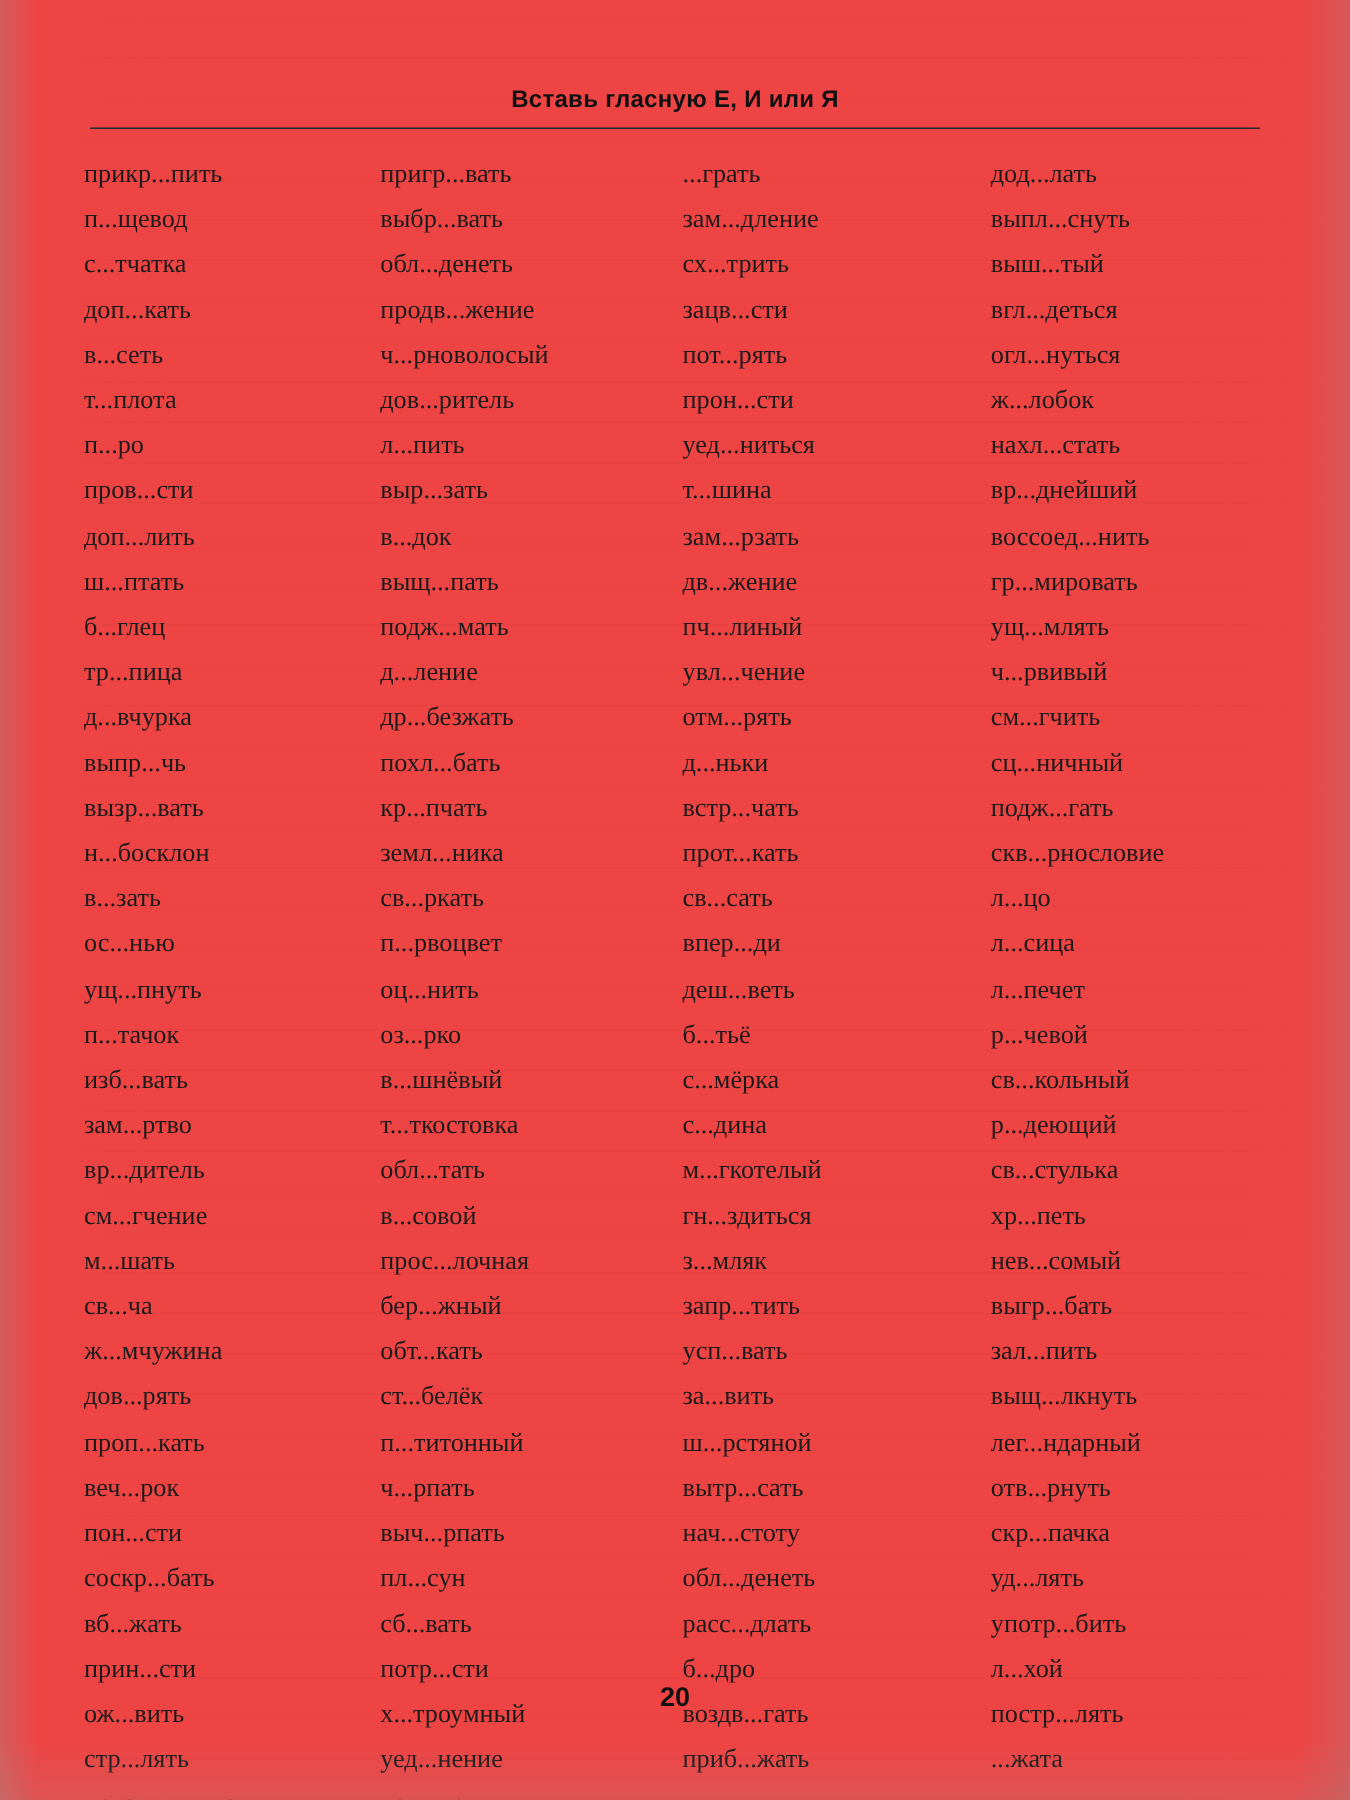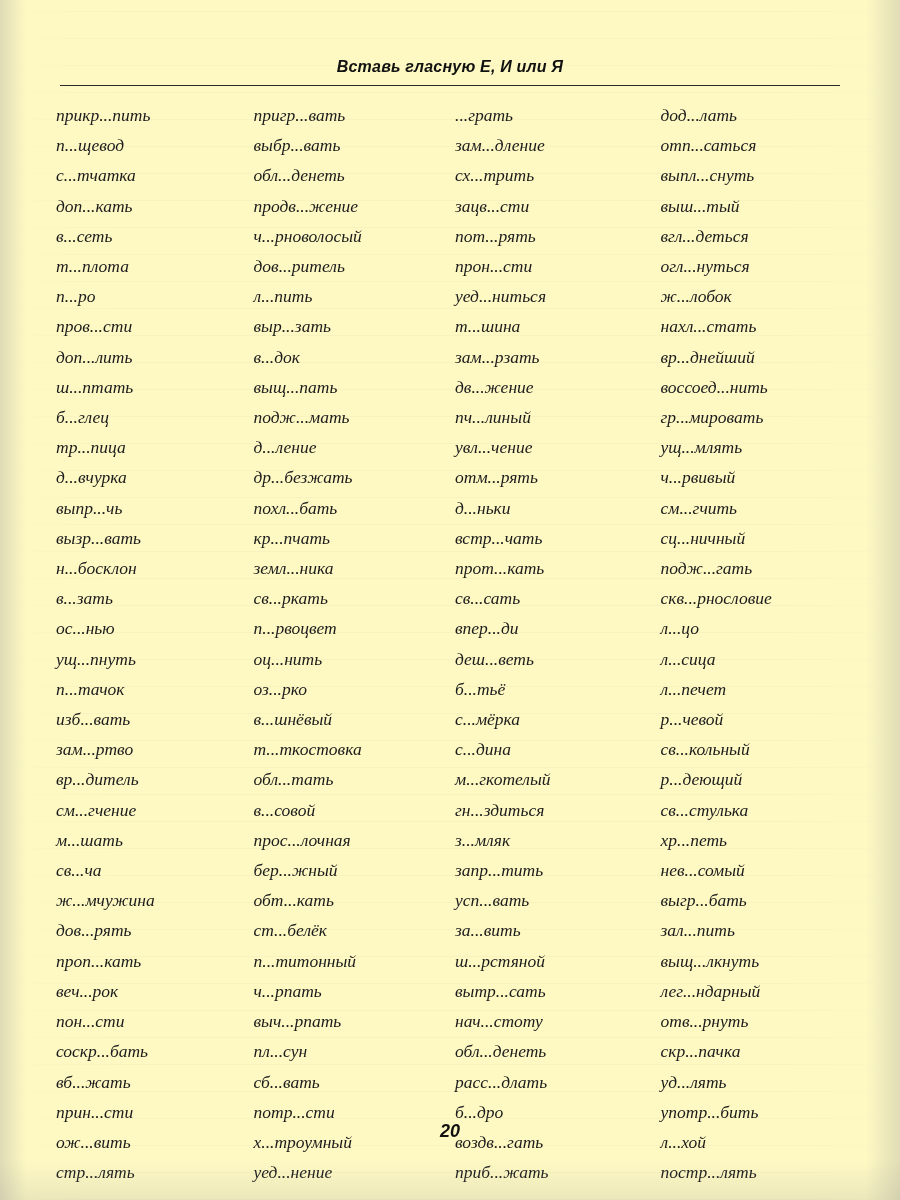--- a/index.html
+++ b/index.html
@@ -11,22 +11,21 @@
     width: 900px;
     height: 1200px;
     position: relative;
     font-family: "Liberation Serif", serif;
     color: #1a1a1a;
     overflow: hidden;
   }
   .page {
     position: absolute;
     inset: 0;
-    background: #fef9c3;
-    font-style: italic;
+    background: #ef4444;
   }
   
   .ghost {
     position: absolute;
     inset: 0;
     pointer-events: none;
     opacity: 0.06;
     background:
       repeating-linear-gradient(0deg, rgba(60,60,60,0.55) 0px, rgba(60,60,60,0.55) 1px, rgba(255,255,255,0) 1px, rgba(255,255,255,0) 27px);
     mask-image: linear-gradient(90deg, rgba(0,0,0,0) 0px, rgba(0,0,0,1) 120px, rgba(0,0,0,1) 780px, rgba(0,0,0,0) 900px);
@@ -239,21 +238,20 @@
       <div class="word">обл...денеть</div>
       <div class="word">расс...длать</div>
       <div class="word">б...дро</div>
       <div class="word">воздв...гать</div>
       <div class="word">приб...жать</div>
 
     </div>
 
     <div class="col col-4">
       <div class="word">дод...лать</div>
-      <div class="word">отп...саться</div>
       <div class="word">выпл...снуть</div>
       <div class="word">выш...тый</div>
       <div class="word">вгл...деться</div>
       <div class="word">огл...нуться</div>
       <div class="word">ж...лобок</div>
       <div class="word">нахл...стать</div>
       <div class="word">вр...днейший</div>
       <div class="word">воссоед...нить</div>
       <div class="word">гр...мировать</div>
       <div class="word">ущ...млять</div>

